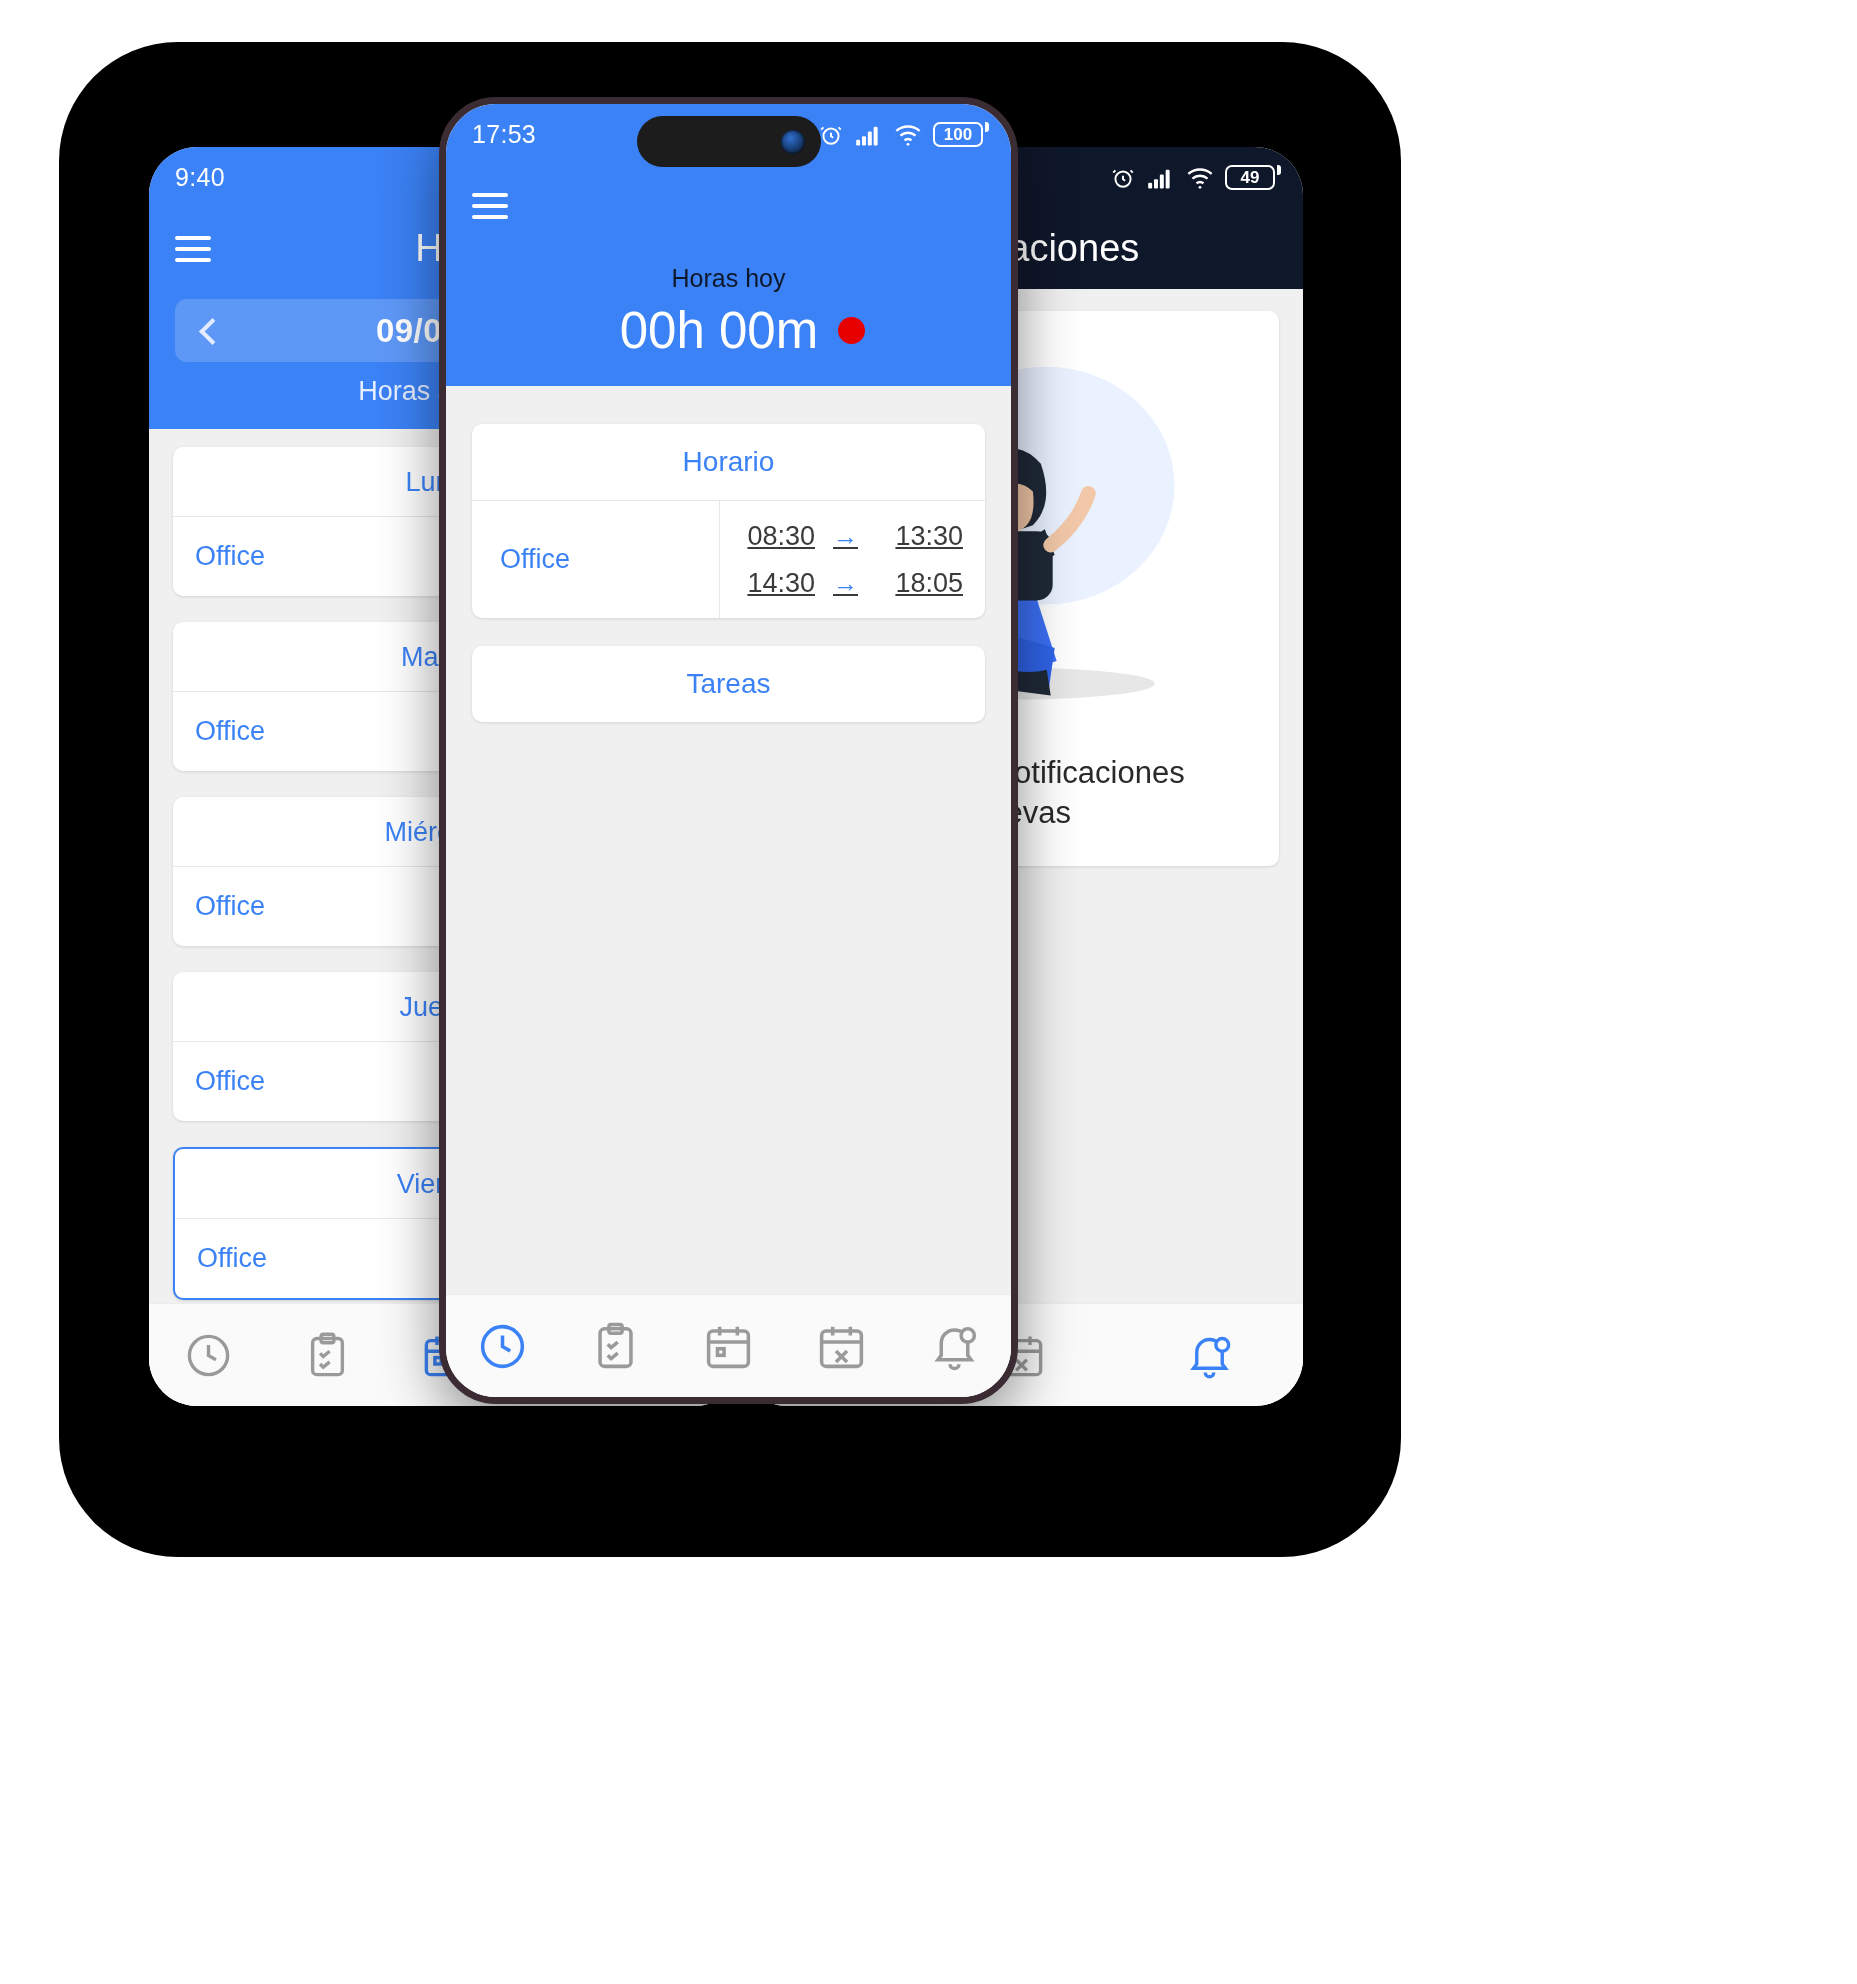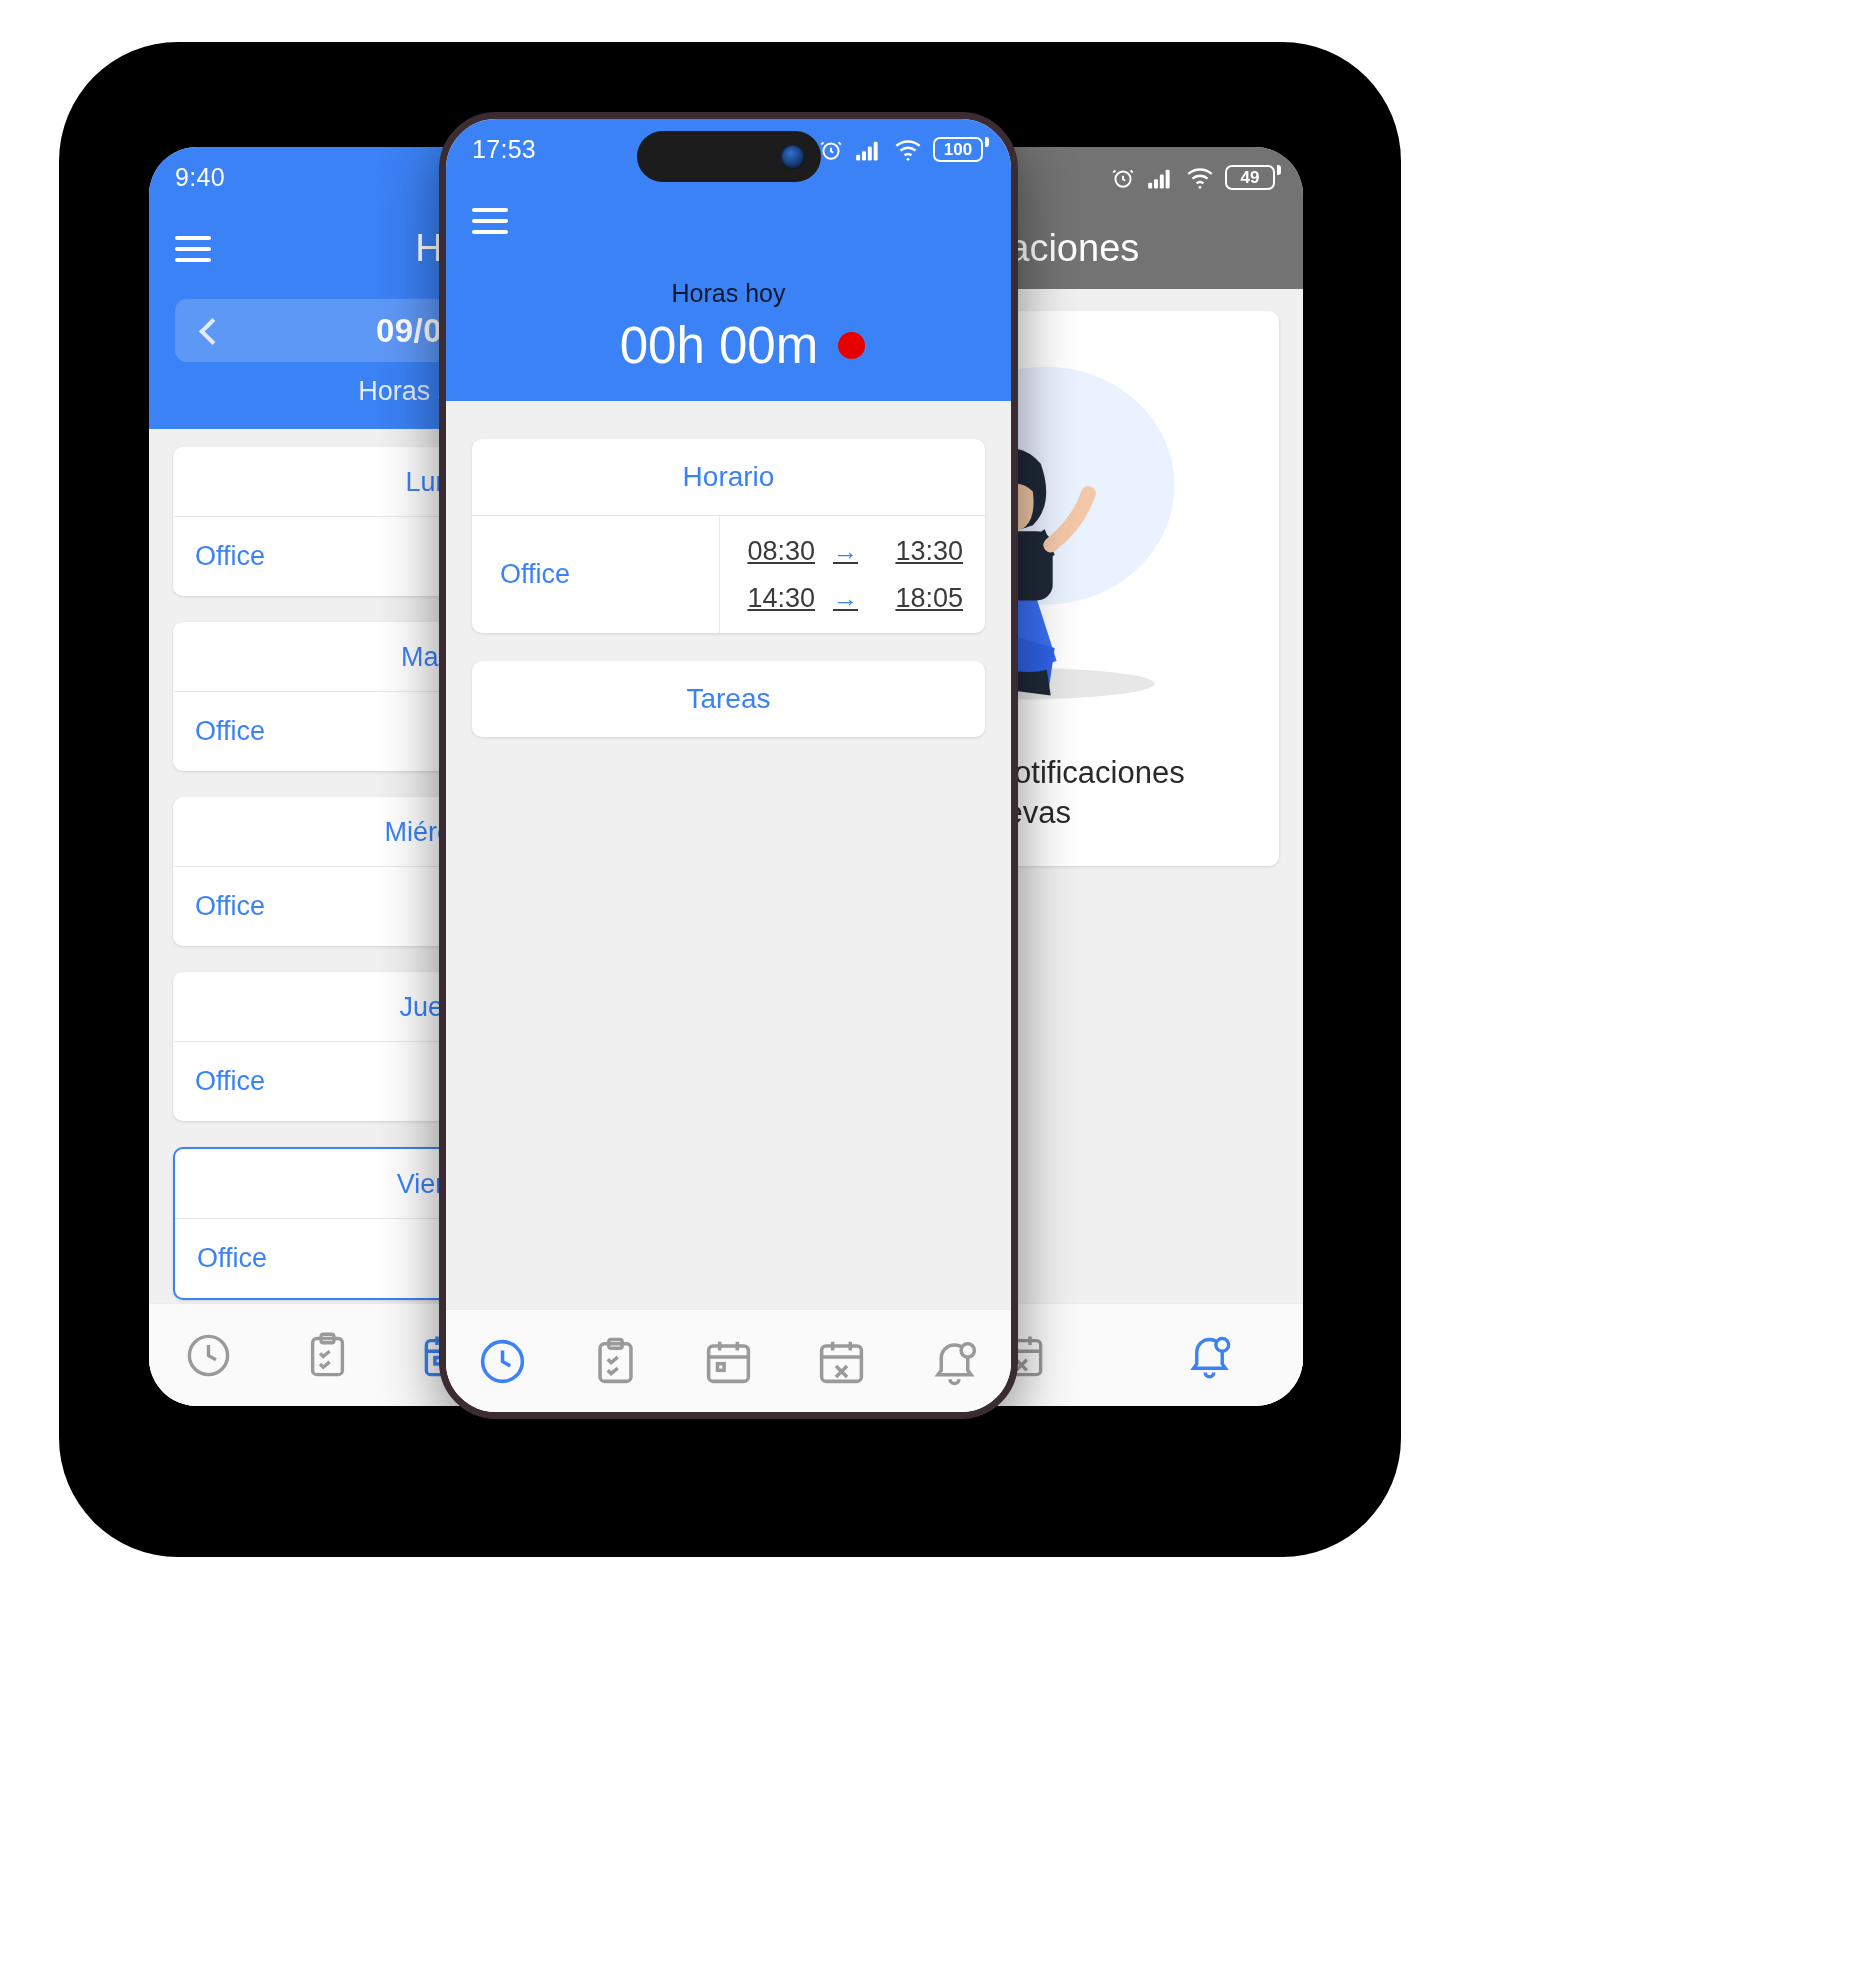--- a/index.html
+++ b/index.html
@@ -39,36 +39,36 @@
   }
   
   .phone-right {
     left: 739px; top: 147px;
     width: 564px; height: 1259px;
     border-radius: 48px;
     box-shadow: 0 10px 40px rgba(0,0,0,.25);
   }
   
   .phone-center {
-    left: 439px; top: 112px;
+    left: 439px; top: 97px;
     width: 579px; height: 1307px;
     border-radius: 57px;
     box-shadow: 0 18px 59px rgba(0,0,0,.45);
     border: 7px solid #3b2b33;
     background: #f0f0f0;
     z-index: 50;
   }
 
   
   .hdr {
     background: #3b82f6;
     color: #fff;
     position: relative;
   }
-  .hdr-right { background: #737373; }
+  .hdr-right { background: #0f172a; }
 
   .statusbar {
     height: 61px;
     display: flex; align-items: center;
     position: relative;
     padding: 0 26px;
   }
   .status-time {
     font-size: 25px; font-weight: 500;
     color: #fff;

